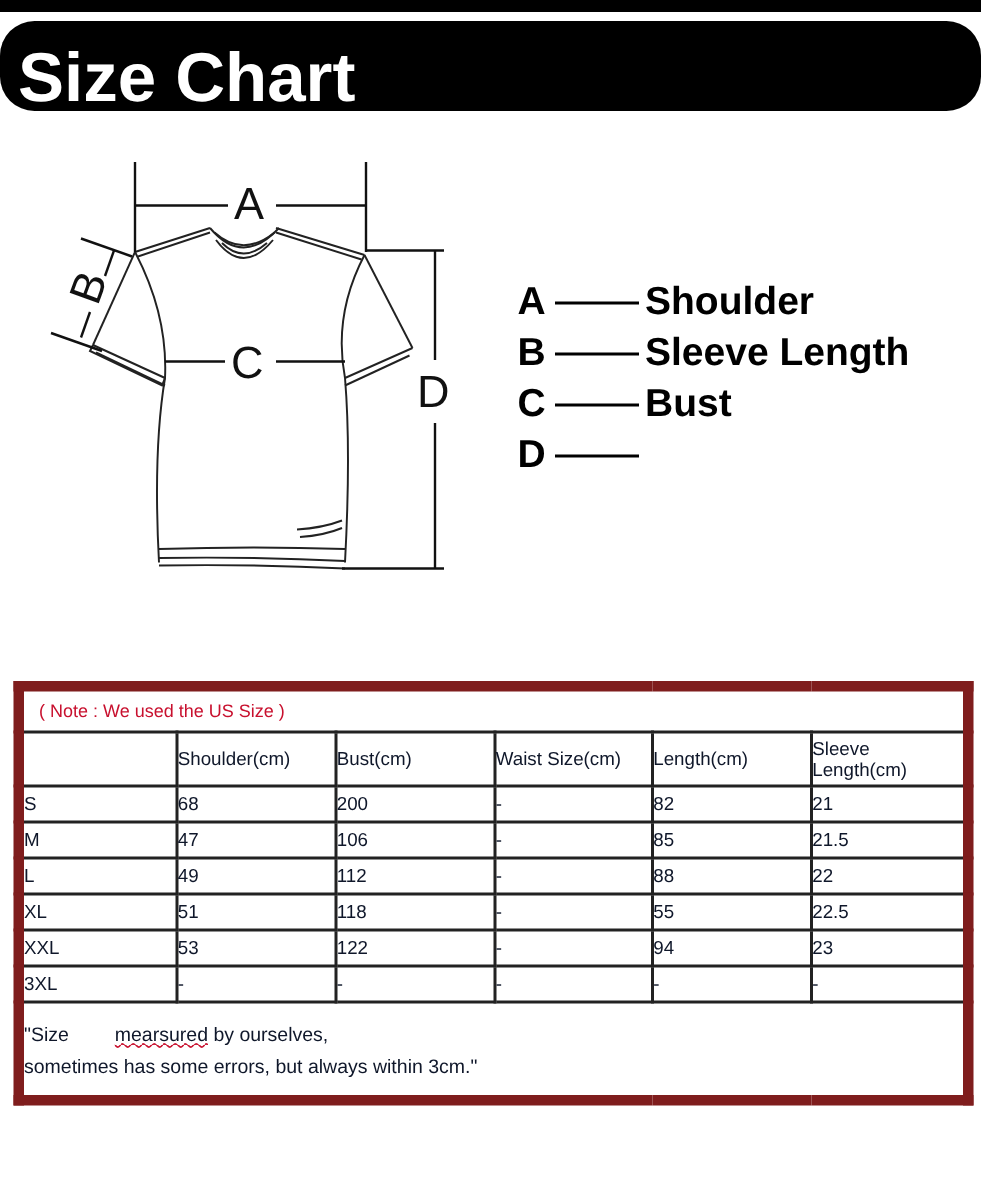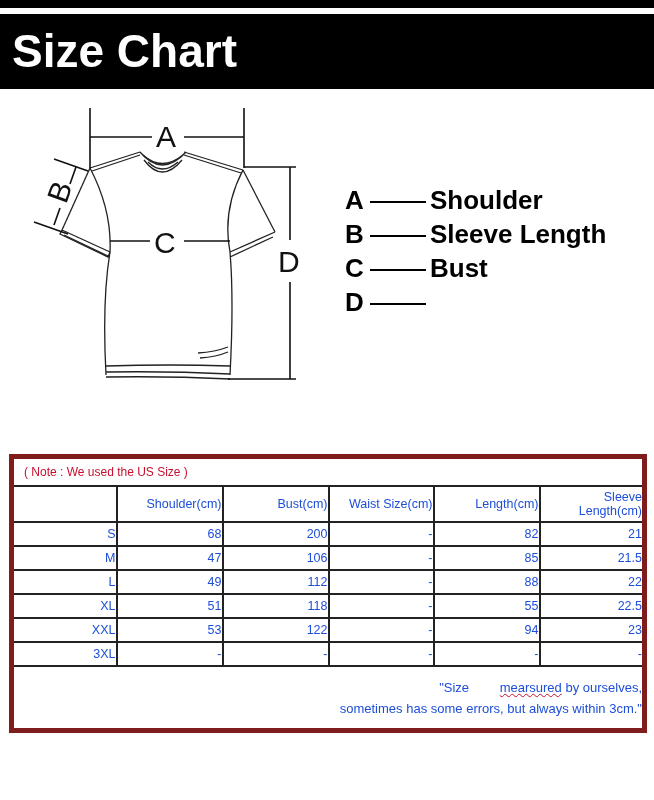--- a/index.html
+++ b/index.html
@@ -1,26 +1,26 @@
 <!DOCTYPE html>
 <html><head>
 <meta charset="utf-8">
 <style>
   html, body { margin: 0; padding: 0; background: #ffffff; }
   body { width: 654px; height: 800px; position: relative; overflow: hidden; font-family: "Liberation Sans", sans-serif; }
   .top-stripe { position: absolute; left: 0; top: 0; width: 654px; height: 8px; background: #000; }
-  .title-bar { position: absolute; left: 0; top: 14px; width: 654px; height: 75px; background: #000; }
+  .title-bar { position: absolute; left: 0; top: 14px; width: 654px; height: 60px; background: #000; border-radius: 23px; }
   .title-text { position: absolute; left: 12px; top: 14px; color: #fff; font-weight: bold; font-size: 46px; letter-spacing: 0px; line-height: 1; }
   .diagram { position: absolute; left: 30px; top: 100px; width: 280px; height: 290px; }
   .legend { position: absolute; left: 345px; top: 183px; }
   .legend-row { font-weight: bold; font-size: 26px; line-height: 34px; color: #000; white-space: nowrap; display: flex; align-items: center; }
   .legend-letter { width: 24px; display: inline-block; }
   .legend-dash { display: inline-block; width: 56px; height: 2px; background: #000; margin: 0 4px 0 1px; position: relative; top: 2px; }
-  .size-table { position: absolute; left: 9px; top: 454px; border-collapse: collapse; border: 5px solid #7f1d1d; }
-  .size-table td { border: 2px solid #222; text-align: right; font-size: 12.5px; color: #1d4ed8; padding: 0; }
+  .size-table { position: absolute; left: 9px; top: 454px; border-collapse: collapse; border: 7px solid #7f1d1d; }
+  .size-table td { border: 2px solid #222; text-align: left; font-size: 12.5px; color: #0f172a; padding: 0; }
   .note-cell { text-align: left !important; color: #c8102e !important; padding-left: 10px !important; height: 26px; font-size: 12px !important; }
   .hdr-cell { height: 34px; }
   .data-row td { height: 22px; }
   .footer-cell { height: 61px; font-size: 13px !important; line-height: 21px; }
   .wavy { text-decoration: underline wavy #c8102e; text-decoration-thickness: 1px; margin-left: 27px; }
 </style>
 </head>
 <body>
 
 <div class="top-stripe"></div>

